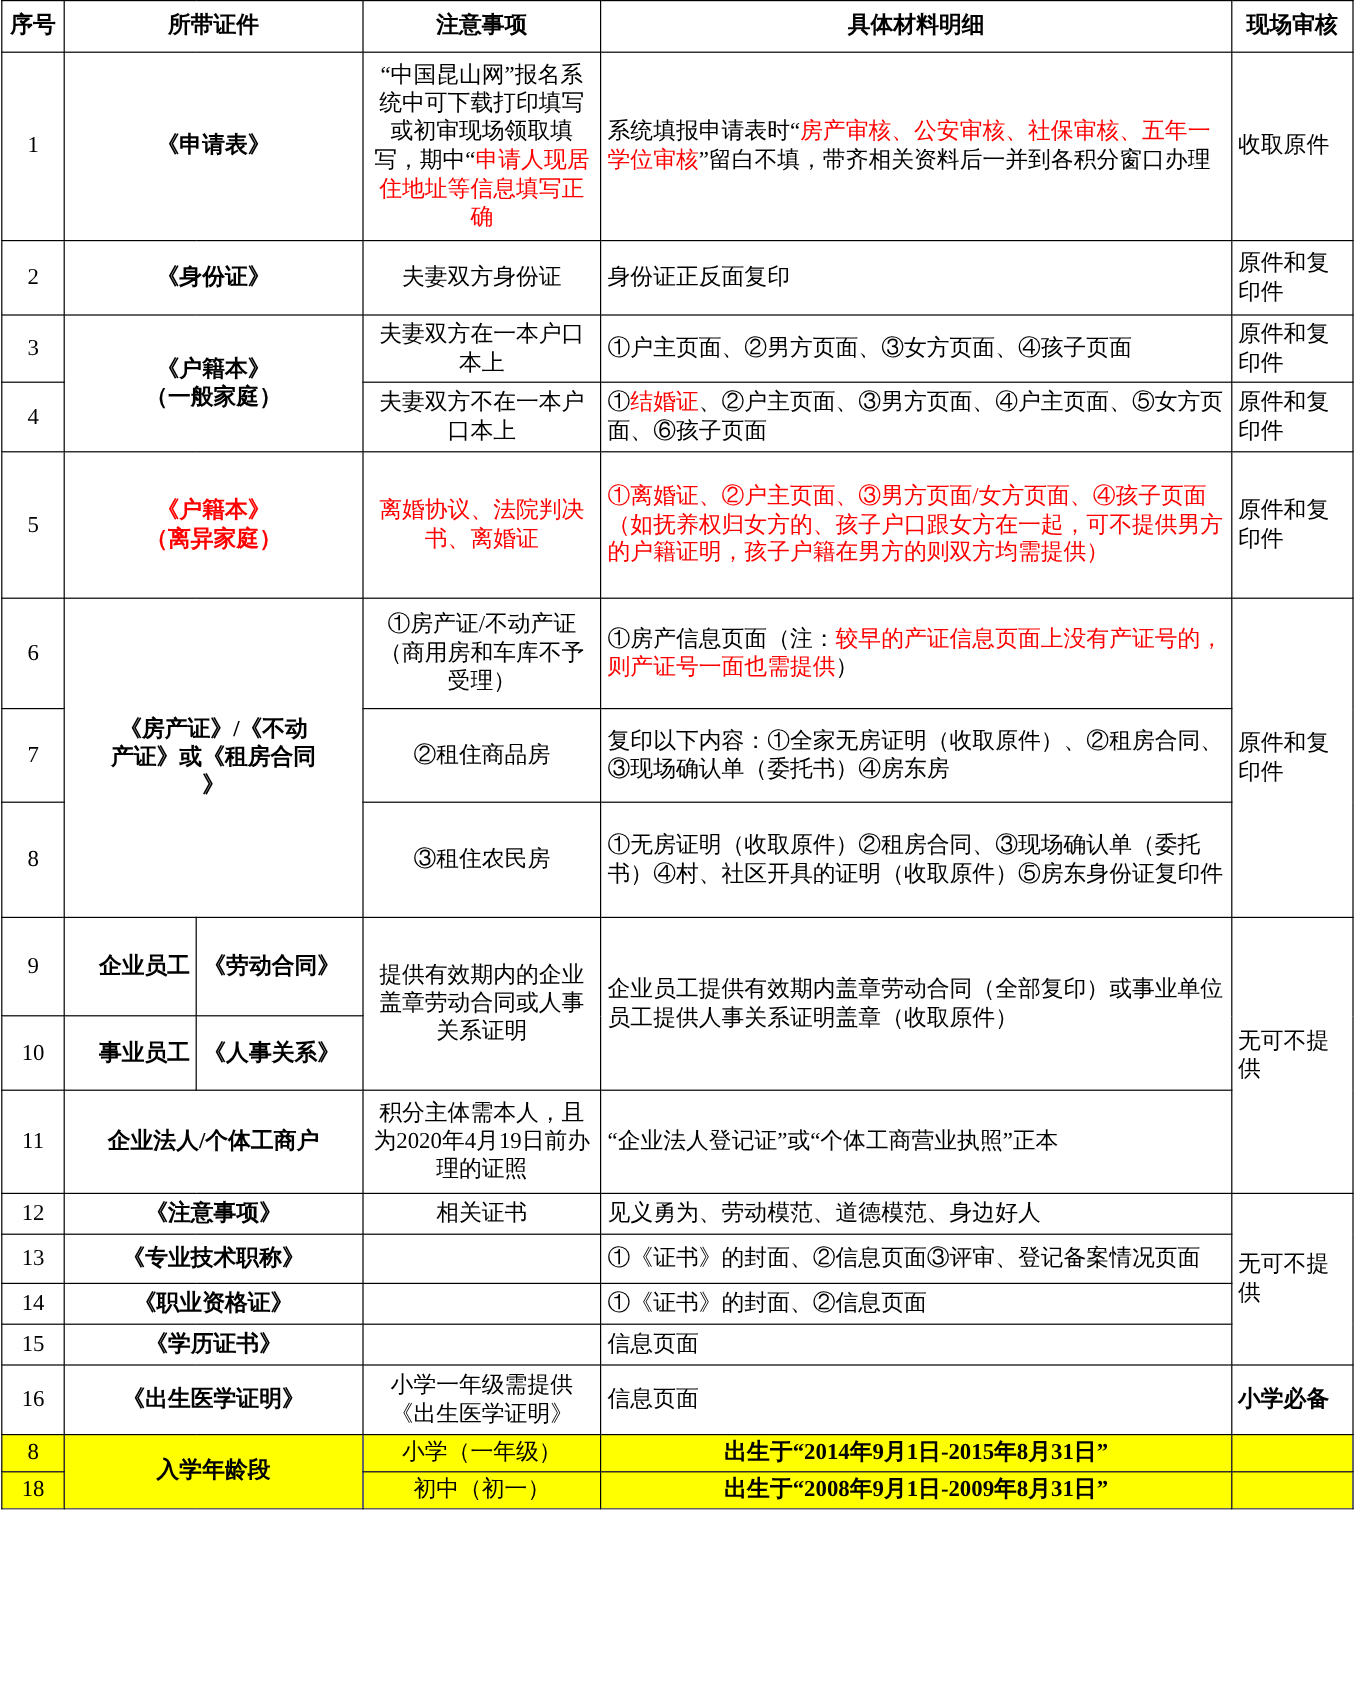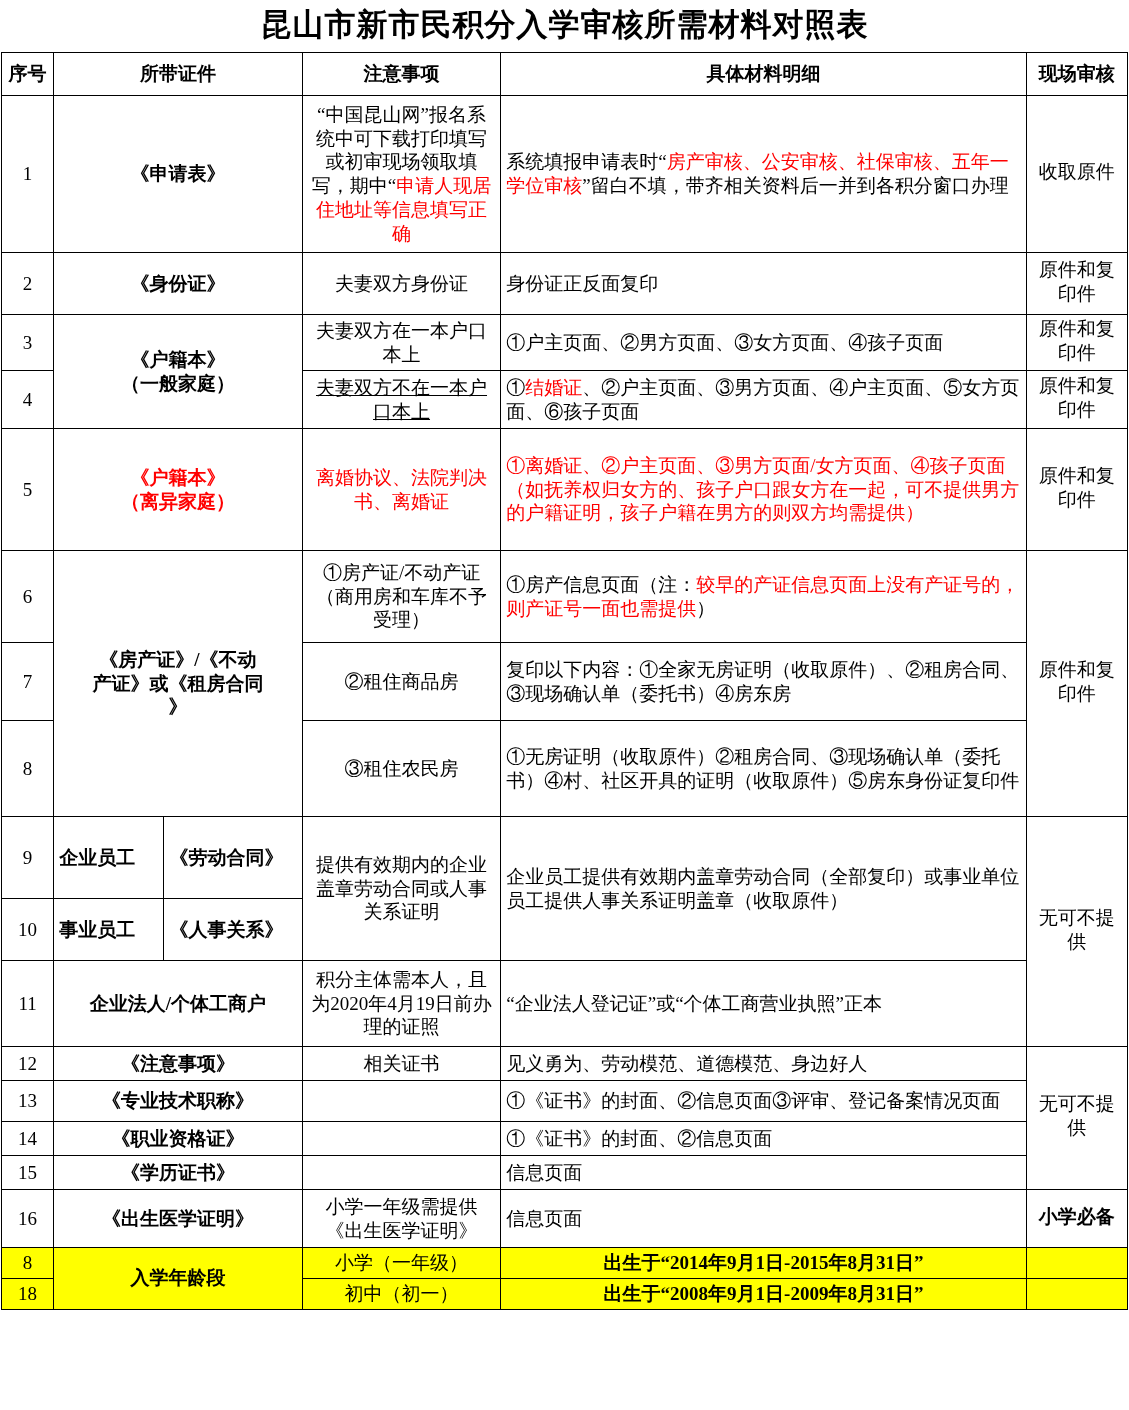--- a/index.html
+++ b/index.html
@@ -41,44 +41,43 @@
     overflow: hidden;
   }
   .hdr td {
     text-align: center;
     font-weight: bold;
     font-size: 21px;
     height: 36px;
   }
   .c-num { width: 52px; text-align: center; font-size: 20px; }
   .c-doc { width: 248px; text-align: center; font-weight: bold; font-size: 20px; }
-  .c-doc-sub { width: 110px; text-align: left; font-weight: bold; font-size: 20px; }
+  .c-doc-sub { width: 110px; text-align: right; font-weight: bold; font-size: 20px; }
   .c-doc-sub2 { width: 138px; text-align: left; font-weight: bold; font-size: 20px; }
   .c-note { width: 198px; text-align: center; font-size: 18px; }
   .c-detail { width: 524px; text-align: left; font-size: 19px; }
-  .c-check { width: 101px; text-align: center; font-size: 16px; font-family: Liberation Mono, monospace; }
+  .c-check { width: 101px; font-size: 16px; }
   .red { color: #ff0000; }
   .redb { color: #ff0000; font-weight: bold; }
   .bold { font-weight: bold; }
   .center { text-align: center; margin-top: 24px; }
   .yellow { background: #ffff00; }
   .clipcell {
     position: relative;
     overflow: hidden;
   }
-  .small { font-size: 16px; text-decoration: underline; }
+  .small { font-size: 16px; }
   .nowrapish { white-space: nowrap; overflow: hidden; margin-left: 36px; }
   .r-tall { height: 150px; }
 </style>
 </head>
 <body>
 
 <div class="page">
 
-  <div class="doc-title">昆山市新市民积分入学审核所需材料对照表</div>
 
   <table class="main">
     <colgroup>
       <col style="width:52px">
       <col style="width:110px">
       <col style="width:138px">
       <col style="width:198px">
       <col style="width:524px">
       <col style="width:101px">
     </colgroup>

